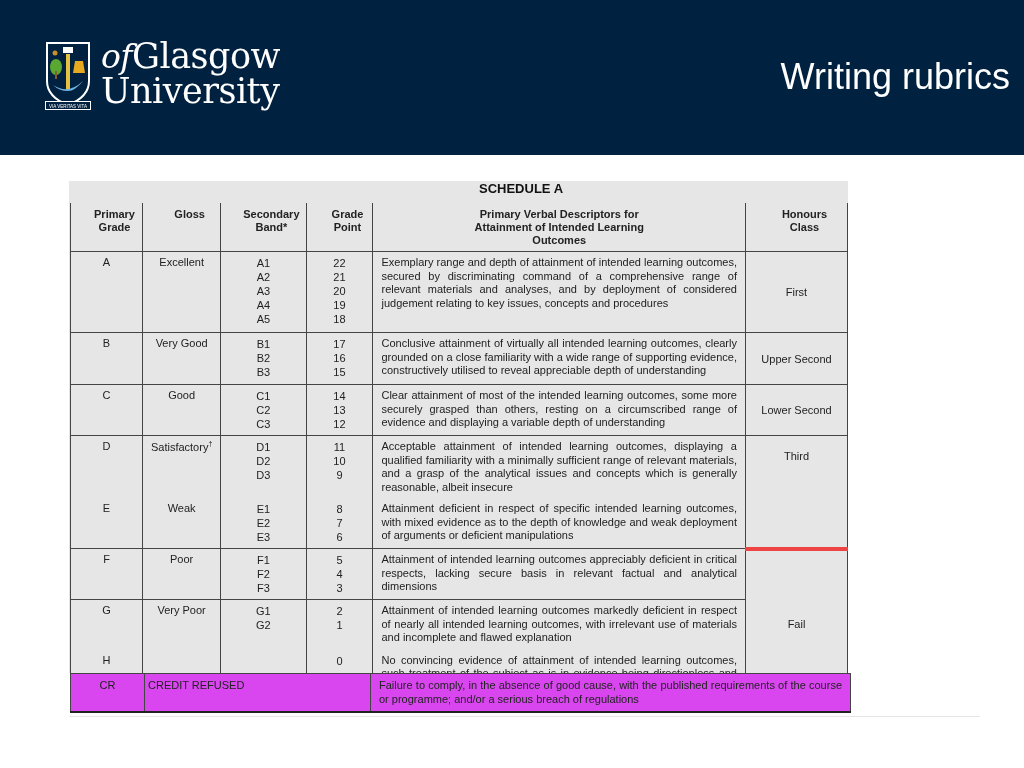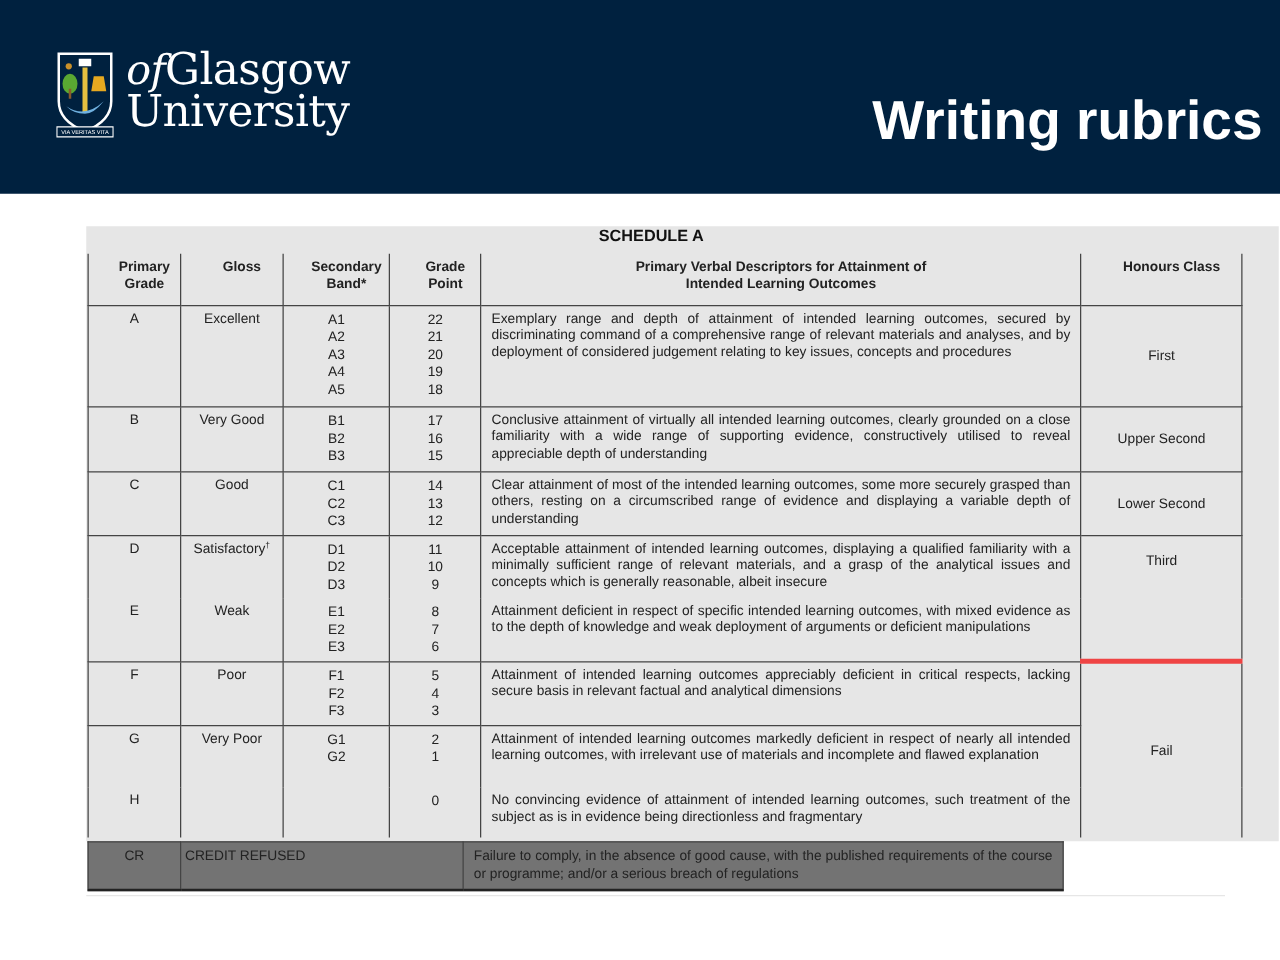--- a/index.html
+++ b/index.html
@@ -4,37 +4,37 @@
 <style>
   * { box-sizing: border-box; margin: 0; padding: 0; }
   html, body { width: 1024px; height: 768px; background: #ffffff; overflow: hidden; }
   body { position: relative; font-family: "Liberation Sans", sans-serif; color: #222; }
 
   .header { position: absolute; left: 0; top: 0; width: 1024px; height: 155px; background: #00213f; }
   .logo { position: absolute; left: 45px; top: 41px; width: 230px; height: 72px; }
   .crest { position: absolute; left: 0; top: 0; width: 46px; height: 70px; }
   .logo-text { position: absolute; left: 56px; top: -2px; color: #ffffff; font-family: "DejaVu Serif", "Liberation Serif", serif; font-size: 35px; line-height: 34px; letter-spacing: -0.5px; }
   .logo-text .of { font-style: italic; font-size: 33px; }
-  .page-title { position: absolute; right: 14px; top: 72px; color: #ffffff; font-weight: bold; font-size: 44px; font-family: "Liberation Sans", sans-serif; }
-
-  .doc { position: absolute; left: 69px; top: 181px; width: 954px; height: 492px; background: #e6e6e6; }
+  .page-title { position: absolute; right: 14px; top: 56px; color: #ffffff; font-weight: normal; font-size: 36px; font-family: "Liberation Sans", sans-serif; }
+
+  .doc { position: absolute; left: 69px; top: 181px; width: 779px; height: 492px; background: #e6e6e6; }
   .schedule-title { position: absolute; left: 410px; top: 0px; font-weight: bold; font-size: 13px; color: #111; }
 
   table.rubric { position: absolute; left: 1px; top: 22px; border-collapse: collapse; table-layout: fixed; font-size: 11px; color: #222; }
   table.rubric td, table.rubric th { border-left: 1px solid #444; border-right: 1px solid #444; vertical-align: top; padding: 4px 6px; }
   table.rubric th { font-weight: bold; font-size: 11px; text-align: center; vertical-align: top; padding-top: 5px; height: 41px; border-bottom: 1px solid #444; line-height: 13px; padding-left: 22px; }
   table.rubric tr.band td { border-bottom: 1px solid #444; }
   table.rubric tr.band.noline td { border-bottom: none; }
   table.rubric tr.last td { border-bottom: none; }
   .c { text-align: center; }
   .lines div { line-height: 14px; }
   .desc { text-align: justify; line-height: 13.5px; padding-right: 8px !important; padding-left: 8px !important; }
   .honours { text-align: center; vertical-align: middle !important; }
 
-  .cr-table { position: absolute; left: 70px; top: 673px; border-collapse: collapse; table-layout: fixed; font-size: 11px; background: #737373; }
+  .cr-table { position: absolute; left: 70px; top: 673px; border-collapse: collapse; table-layout: fixed; font-size: 11px; background: #d946ef; }
   .cr-table td { border: 1px solid #444; border-bottom: 2px solid #222; vertical-align: top; padding: 5px 6px; height: 37px; }
   .bottom-rule { position: absolute; left: 69px; top: 716px; width: 911px; height: 1px; background: #e6e6e6; }
   sup { font-size: 7px; }
 </style>
 </head>
 <body>
 
 <div class="header">
   <div class="logo">
     <svg class="crest" viewBox="0 0 46 70" width="46" height="70">

